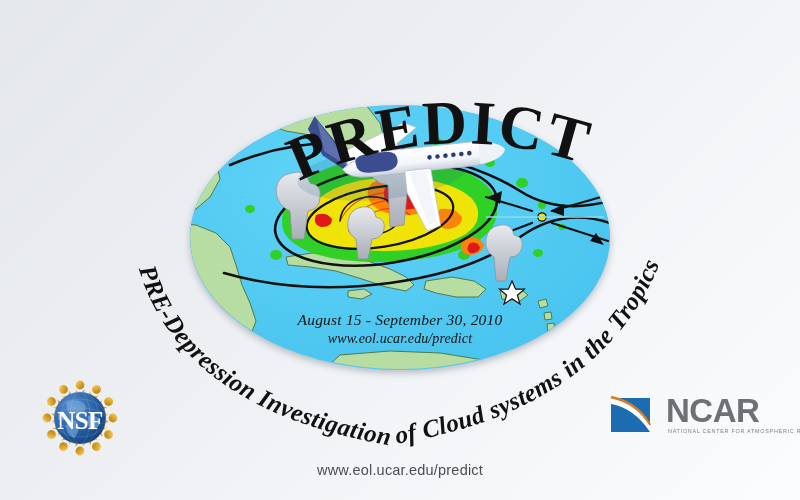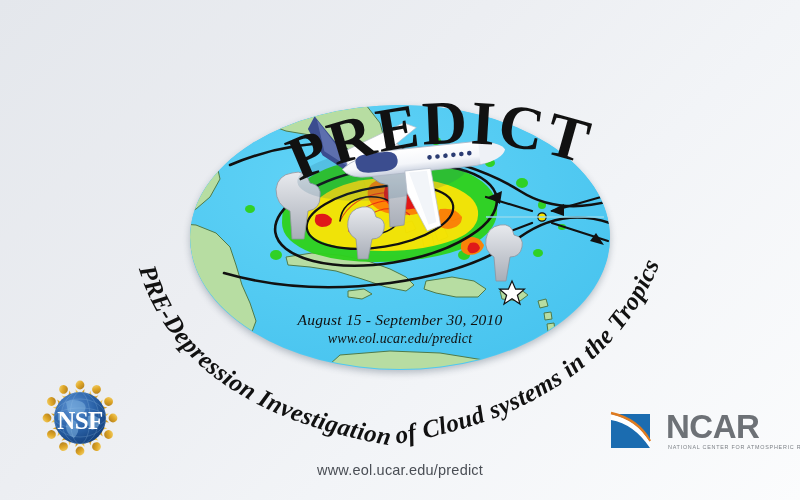--- a/index.html
+++ b/index.html
@@ -31,21 +31,21 @@
     position:absolute;left:100px;top:215px;width:300px;text-align:center;
     font-family:"Liberation Serif", serif;font-style:italic;font-weight:normal;color:#111;
     line-height:1.28;
   }
   #dates-line{font-size:15.5px;letter-spacing:.2px;}
   #url-line{font-size:14px;letter-spacing:.1px;}
 
   
   #nsf-logo{left:38px;top:376px;width:84px;height:84px;}
   
-  #ncar-logo{left:608px;top:408px;width:170px;height:48px;}
+  #ncar-logo{left:608px;top:392px;width:170px;height:48px;}
   #ncar-word{
     position:absolute;left:58px;top:2px;
     font-family:"Liberation Sans", sans-serif;font-weight:bold;
     font-size:33px;color:#6d7176;letter-spacing:-.5px;line-height:34px;
   }
   #ncar-sub{
     position:absolute;left:60px;top:36px;
     font-family:"Liberation Sans", sans-serif;font-size:5.4px;
     color:#7c8086;letter-spacing:.75px;white-space:nowrap;
   }

